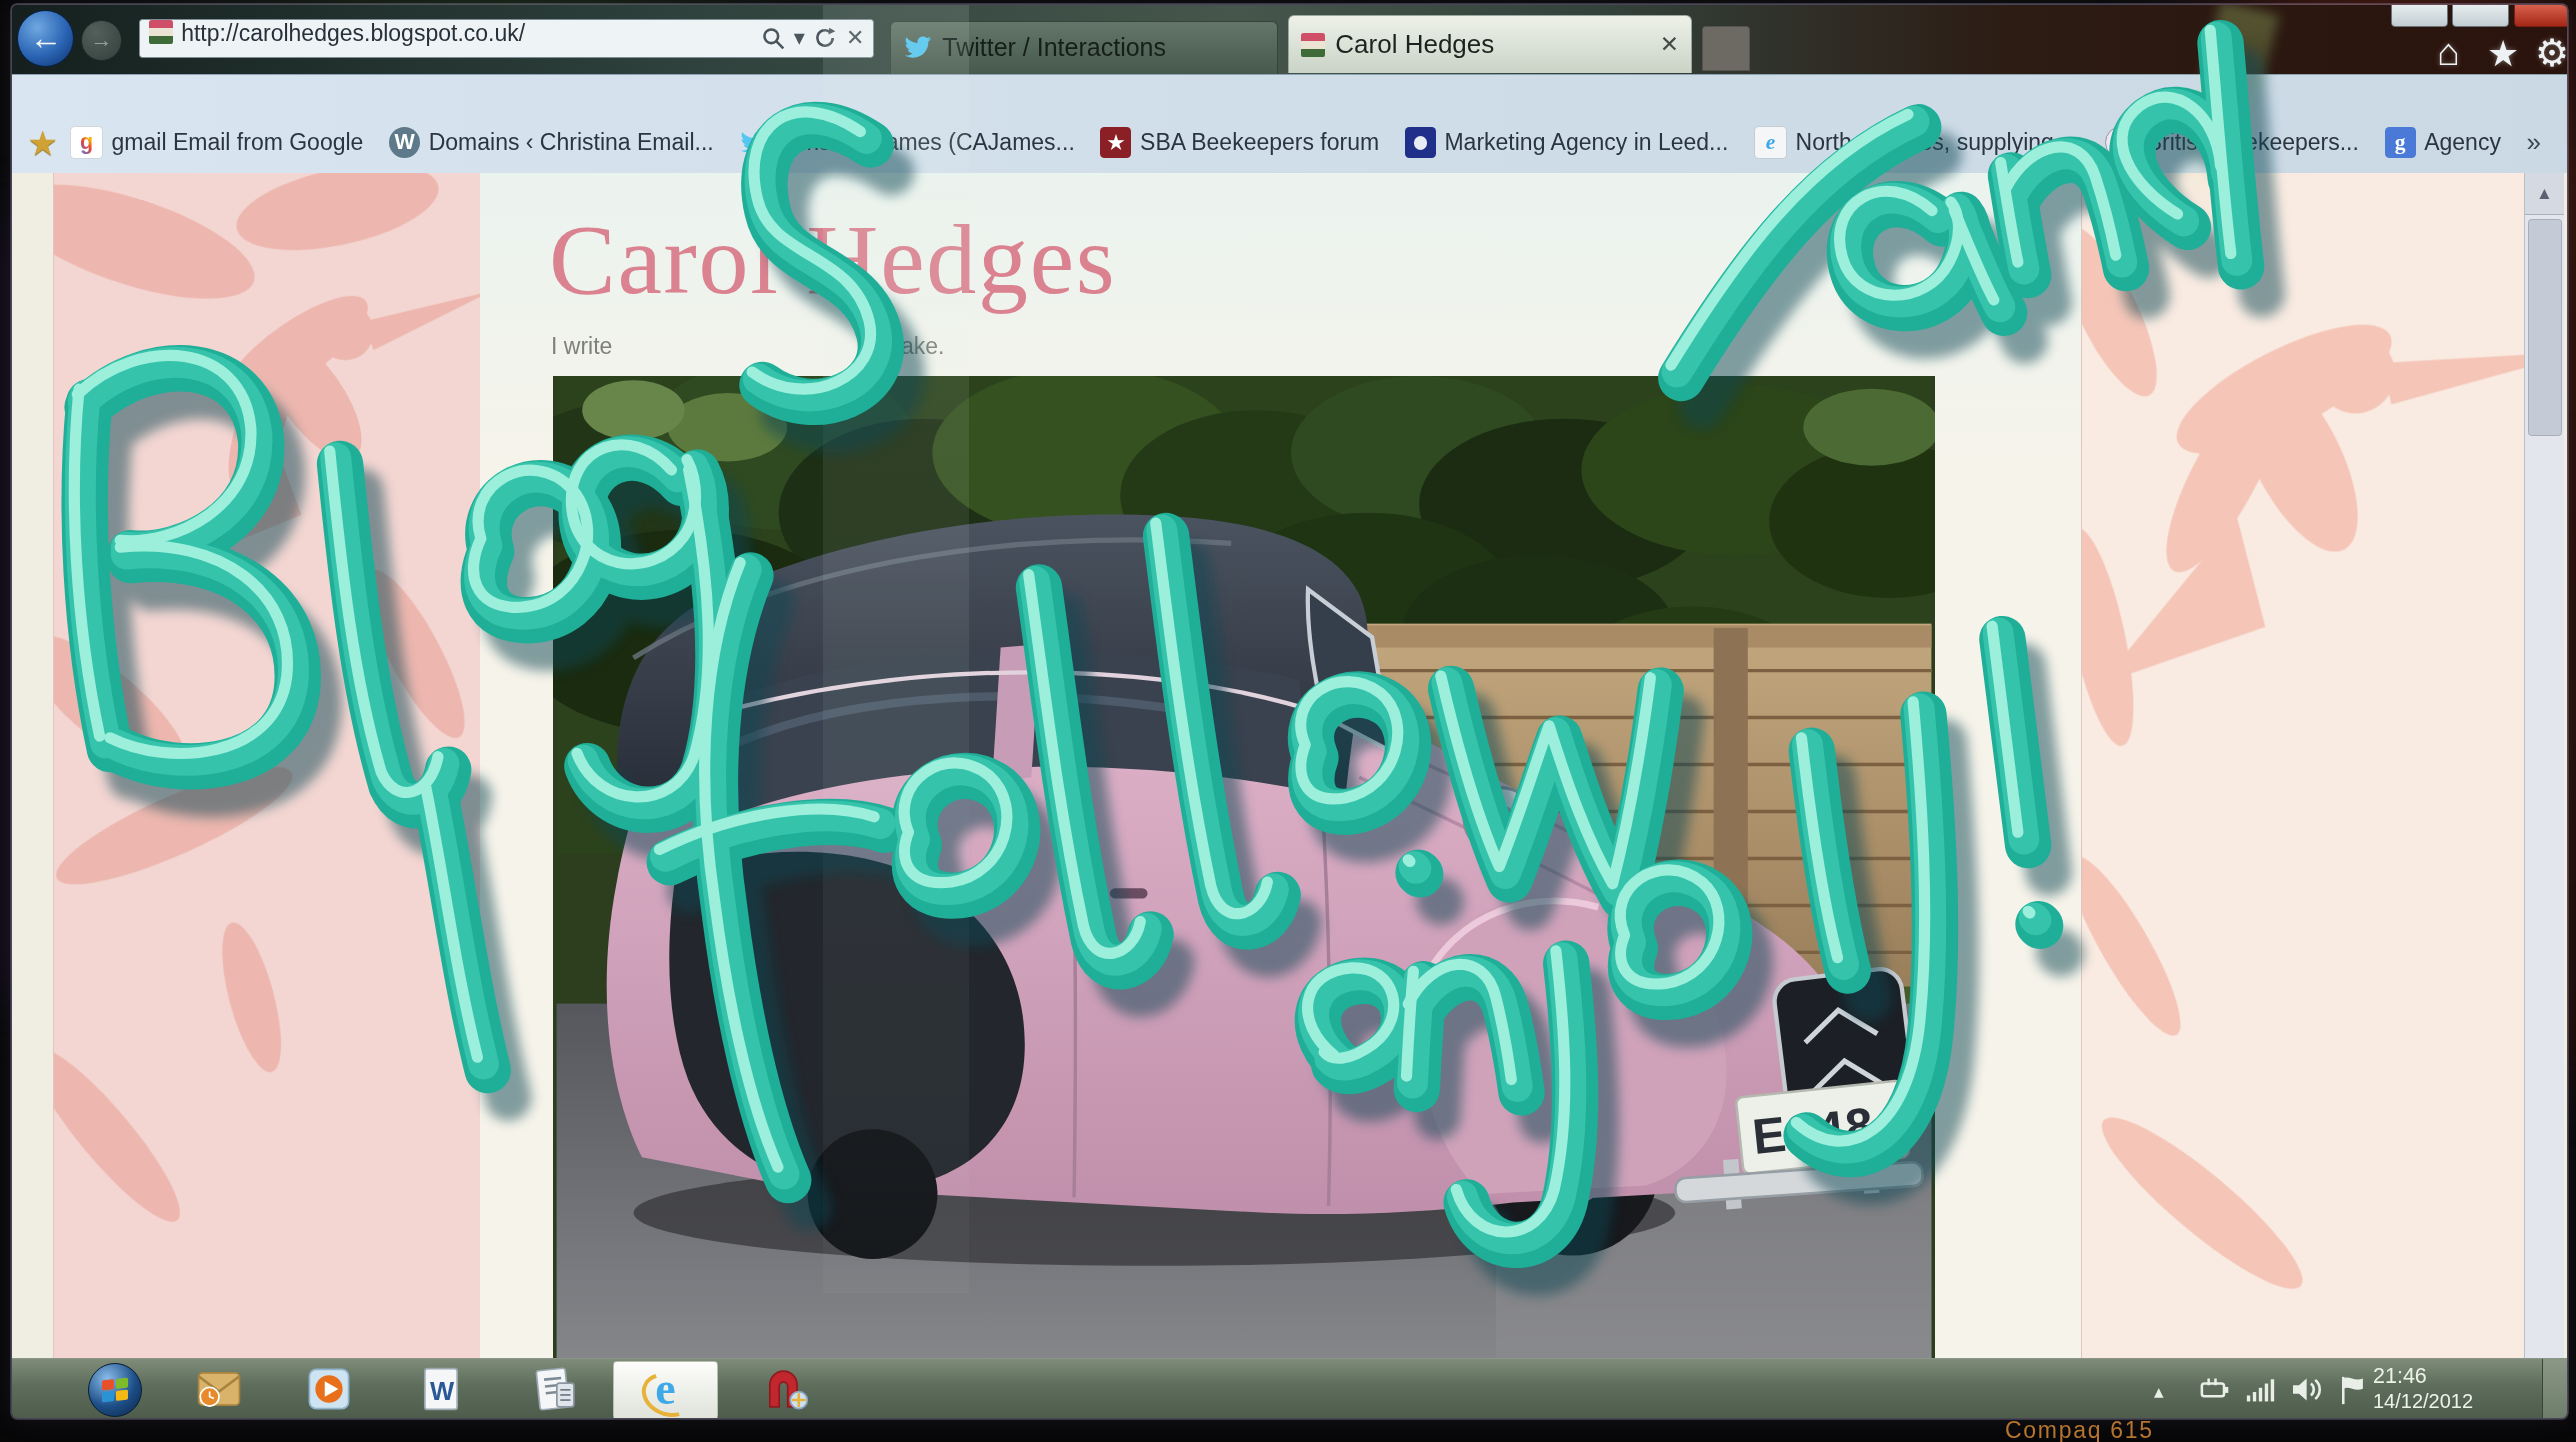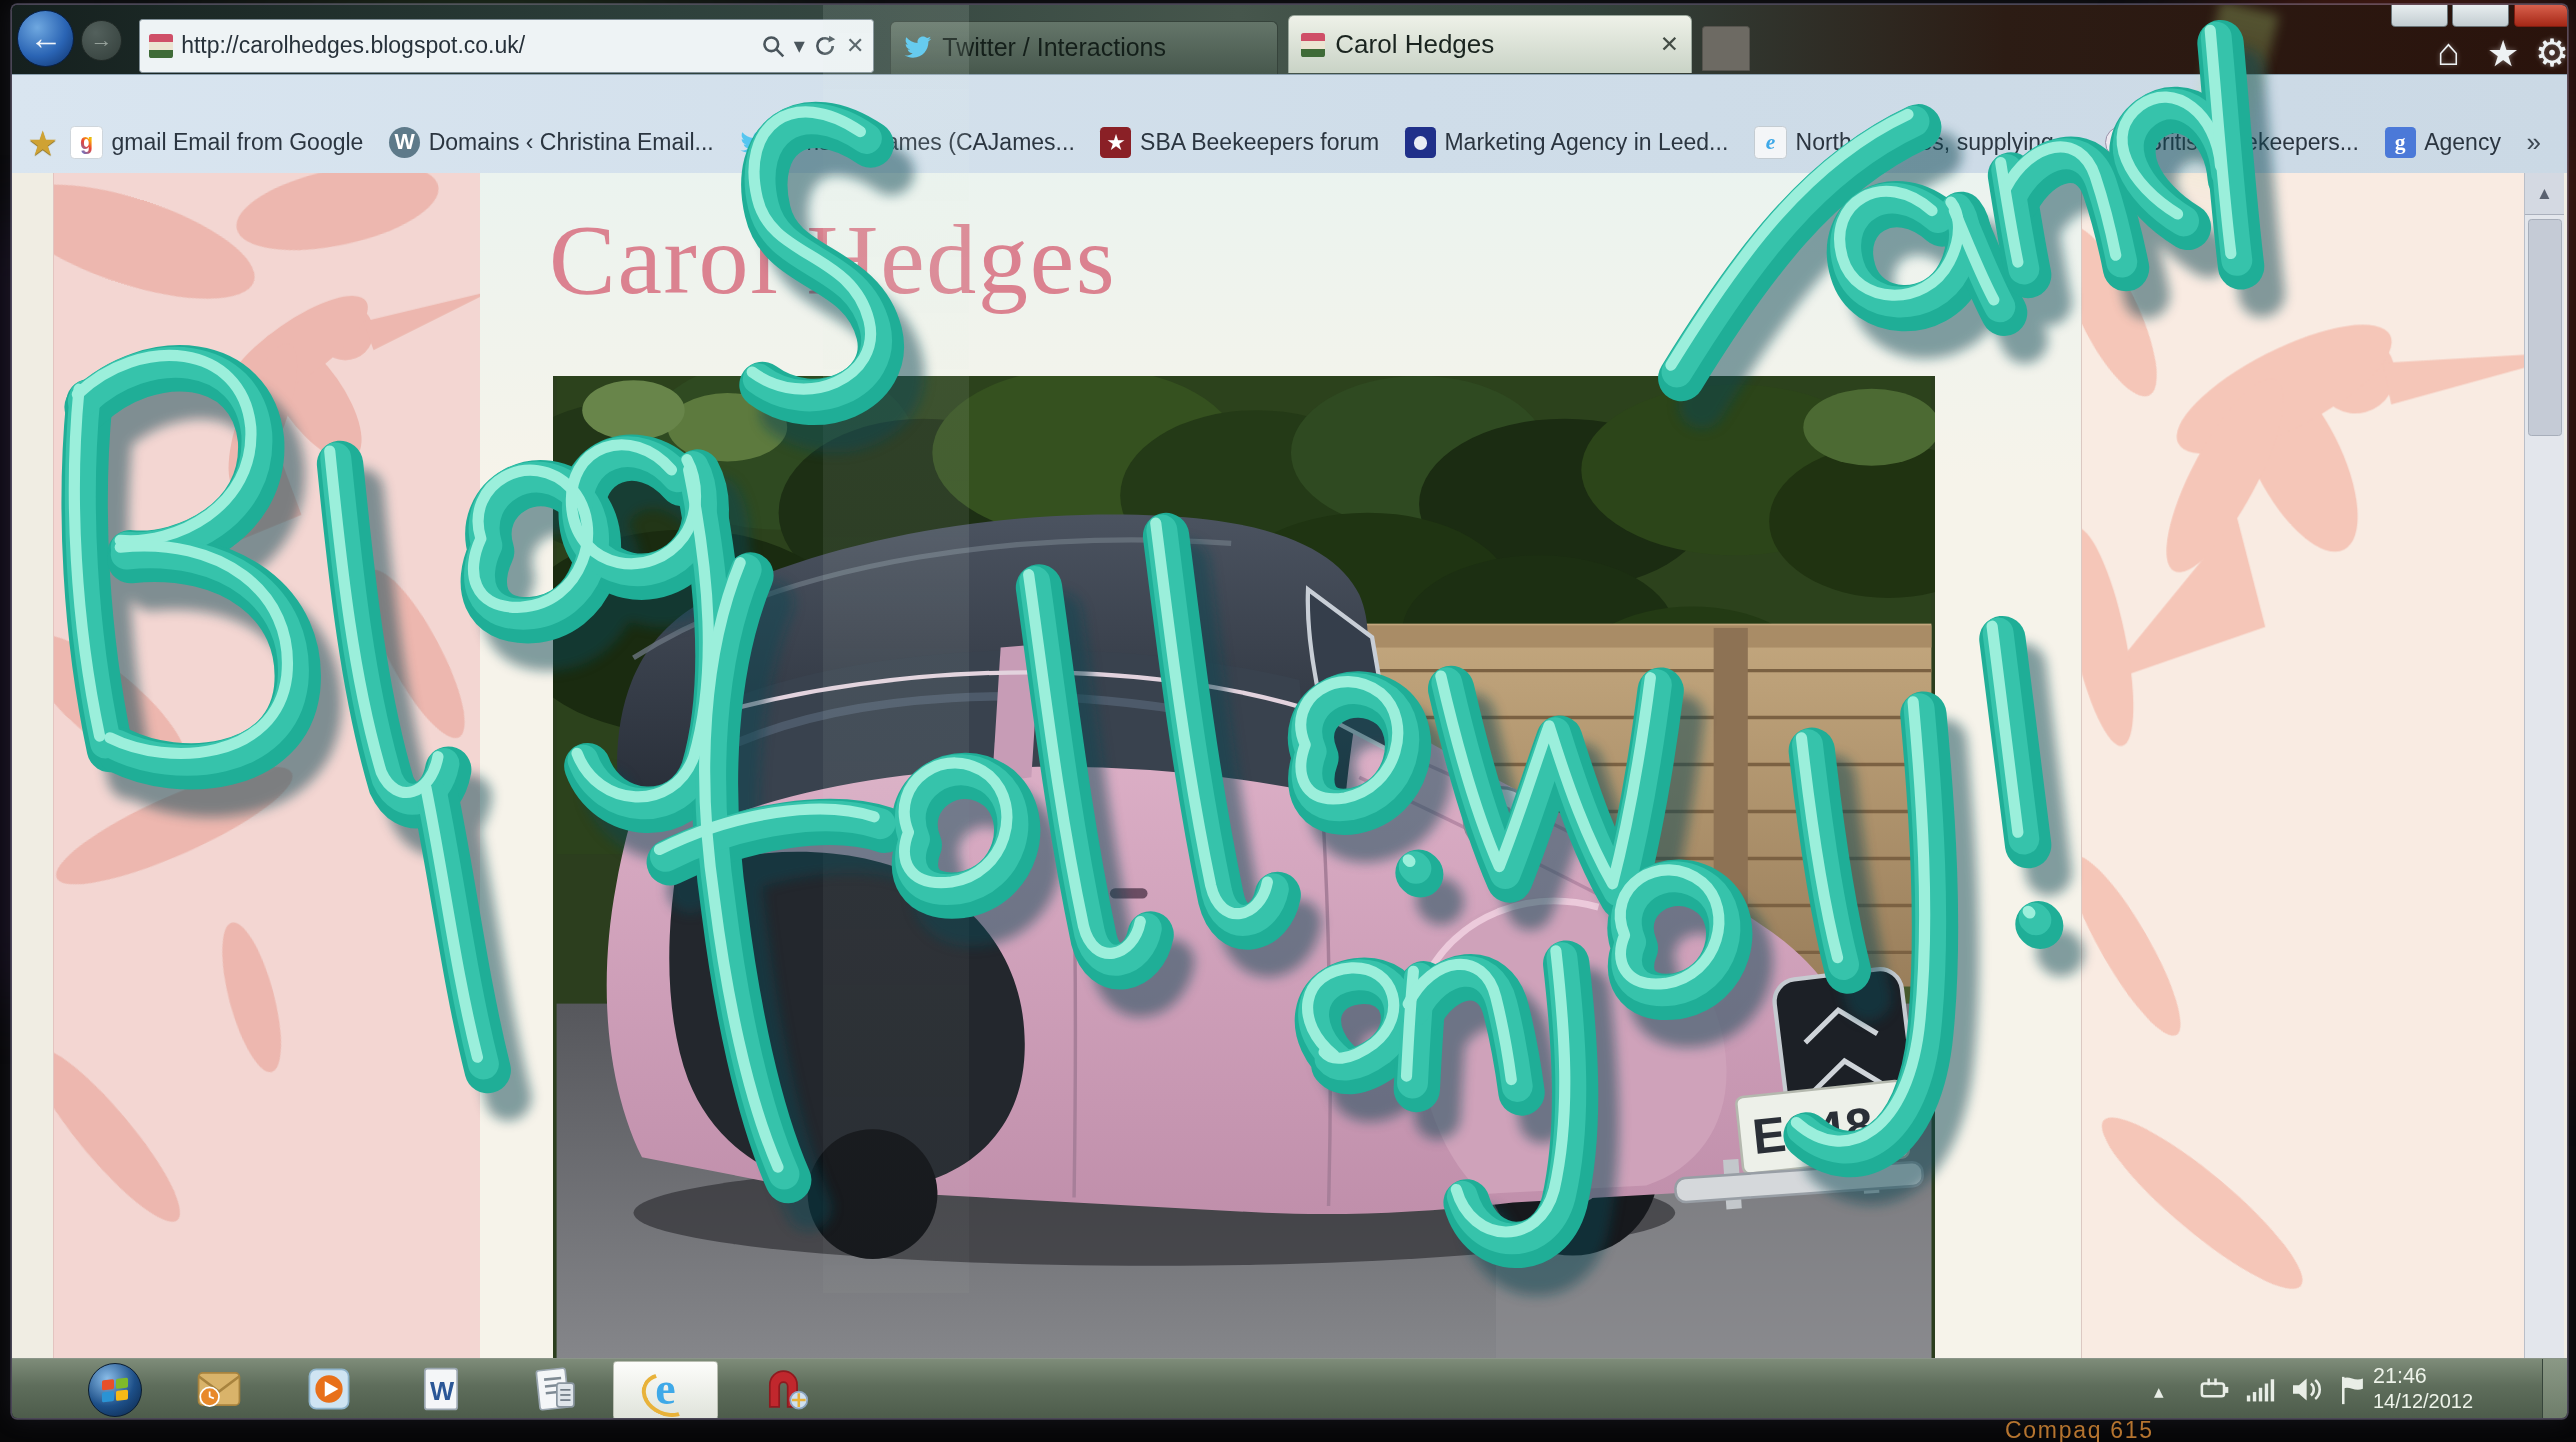--- a/index.html
+++ b/index.html
@@ -17,22 +17,22 @@
           box-shadow:0 0 0 1.7px rgba(185,175,215,.35), 0 0 26px rgba(120,120,160,.15);}
   
   #chrome{left:0;top:0;width:100%;height:69px;
     background:linear-gradient(90deg,#15201e,#2e413c 26%,#46564c 48%,#33433c 62%,#2c1c14 78%,#2a130c);}
   #back-btn{left:5.2px;top:5.2px;width:55px;height:55px;border-radius:50%;
     background:radial-gradient(circle at 35% 30%,#6fa8e0,#2a64b4 55%,#0d2f66);border:1.7px solid #09224a;
     color:#f2f6fa;font-size:33px;line-height:53px;text-align:center;font-weight:bold;}
   #fwd-btn{left:69px;top:14.6px;width:39px;height:39px;border-radius:50%;
     background:radial-gradient(circle at 35% 30%,#53605c,#333f3b);border:1.7px solid #222b28;
     color:#96a19b;font-size:22px;line-height:38px;text-align:center;}
-  #addr{left:127px;top:13.7px;width:735px;height:54px;background:#eef3f5;border:0.9px solid #7f8e96;border-radius:3.4px;
-        display:flex;align-items:center;padding:0 8.6px;box-sizing:border-box;gap:8.6px;}
+  #addr{left:127px;top:13.7px;width:735px;height:39px;background:#eef3f5;border:0.9px solid #7f8e96;border-radius:3.4px;
+        display:flex;padding:0 8.6px;box-sizing:border-box;gap:8.6px;}
   .favicon{width:24px;height:24px;border-radius:2.6px;overflow:hidden;display:flex;flex-direction:column;flex:none;}
   .favicon i{flex:1;} .fv-a{background:#cf4f68;} .fv-b{background:#ece4d2;} .fv-c{background:#3f6b38;}
   #url-text{flex:1;font-size:23px;color:#27313a;white-space:nowrap;overflow:hidden;}
   .addr-ico{color:#4a555c;font-size:22px;flex:none;display:flex;align-items:center;}
   
   .tab{position:absolute;border-radius:6px 6px 0 0;display:flex;align-items:center;gap:10.3px;padding:0 12px;box-sizing:border-box;}
   #tab-twitter{left:878px;top:15.5px;width:388px;height:53px;background:linear-gradient(#647569,#47584d);
     border:0.9px solid #36433b;border-bottom:none;color:#141f1a;font-size:25px;}
   #tab-active{left:1276px;top:10.3px;width:404px;height:58px;background:linear-gradient(#eef1e8,#c9d3c6);
     border:0.9px solid #9aa79c;border-bottom:none;color:#1a241f;font-size:26px;}
@@ -251,20 +251,24 @@
             </g>
             <ellipse cx="30" cy="160" rx="110" ry="34" transform="rotate(64 30 160)"></ellipse>
             <ellipse cx="20" cy="540" rx="130" ry="30" transform="rotate(78 20 540)"></ellipse>
             <ellipse cx="50" cy="900" rx="120" ry="28" transform="rotate(60 50 900)"></ellipse>
             <ellipse cx="140" cy="1200" rx="150" ry="34" transform="rotate(40 140 1200)"></ellipse>
           </g>
         </svg>
       </div>
 
       <div class="abs" id="blog-title">Carol Hedges</div>
+      <div class="abs" id="tagline">
+        <span class="t1">I write</span>
+        <span class="t2">ake.</span>
+      </div>
 
       <div class="abs" id="photo">
         <svg width="1382" height="982" viewBox="0 0 1610 1150">
           <defs>
             <linearGradient id="roadG" x1="0" y1="0" x2="0" y2="1">
                 <stop offset="0" stop-color="#56575c"></stop>
                 <stop offset="1" stop-color="#85868a"></stop>
               </linearGradient>
             <linearGradient id="fenceG" x1="0" y1="0" x2="0" y2="1">
                 <stop offset="0" stop-color="#c3a77e"></stop>

